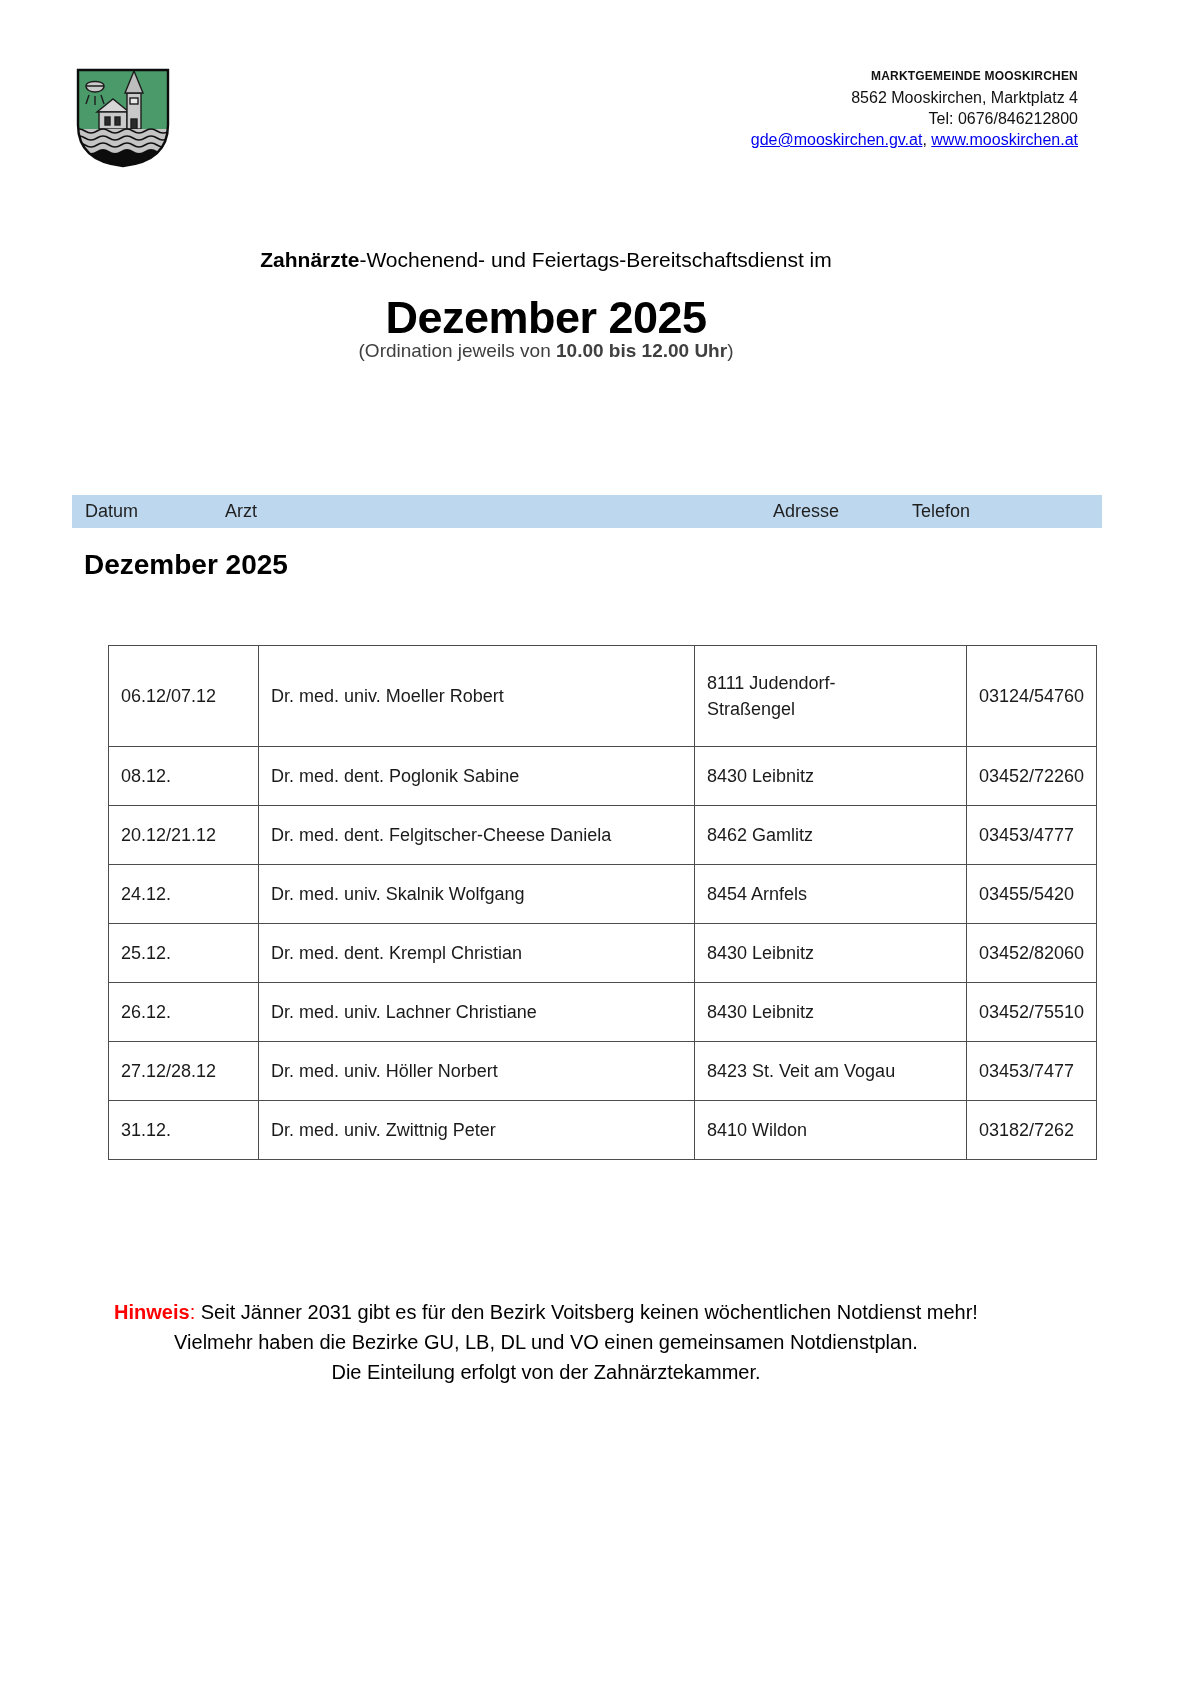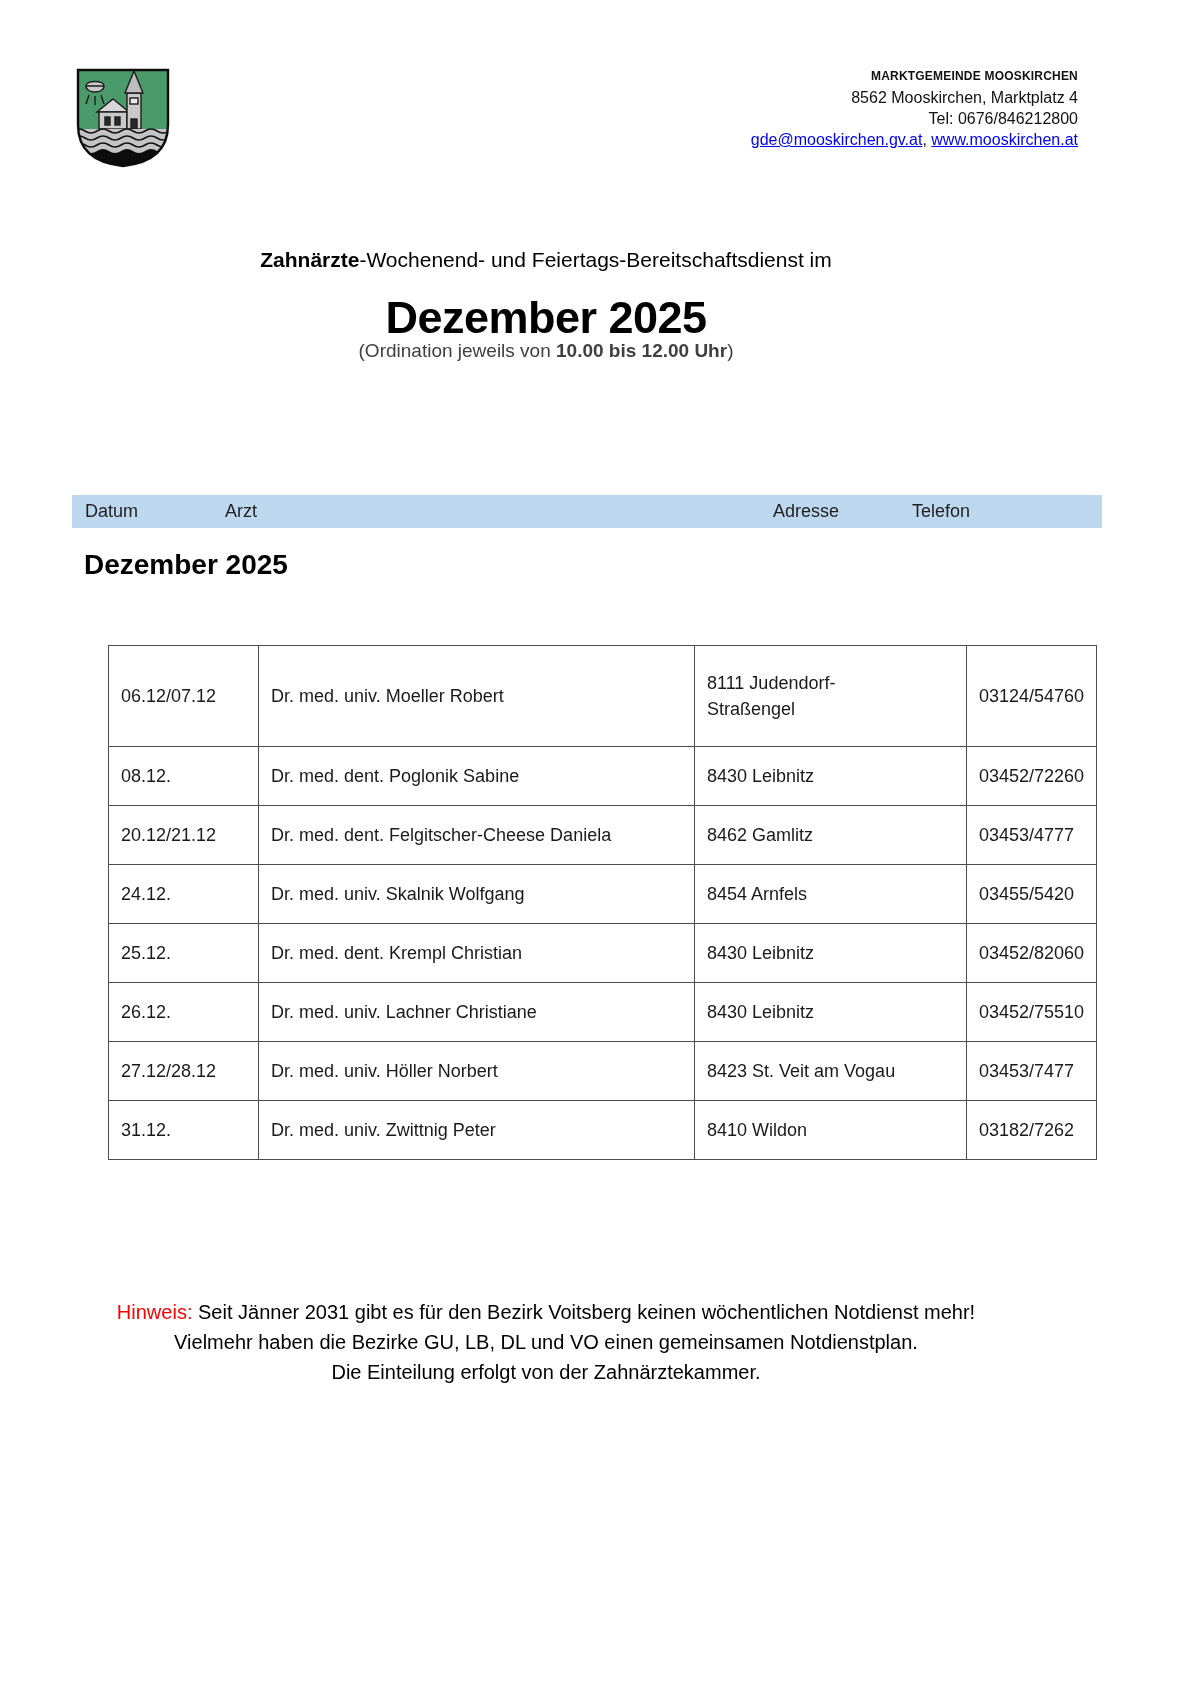--- a/index.html
+++ b/index.html
@@ -30,21 +30,21 @@
   table.roster td{
     border:1px solid #4d4d4d;font-size:18px;color:#1a1a1a;
     padding:4px 12px;height:50px;vertical-align:middle;line-height:26px;
     overflow:hidden;
   }
   table.roster tr:first-child td{height:92px;}
   td.pre{white-space:pre-line;}
   
   .note{position:absolute;left:72px;top:1297px;width:948px;text-align:center;font-size:20px;line-height:30px;color:#000;}
   .note .red{color:var(--note-accent,#FF0000);}
-  .note .red.b{font-weight:normal;}
+  .note .red.b{font-weight:bold;}
 </style>
 </head>
 <body>
 
 <div class="page">
 
   <div class="crest">
     <svg width="96" height="102" viewBox="0 0 96 102" xmlns="http://www.w3.org/2000/svg">
       <defs>
         <clipPath id="shieldClip">

